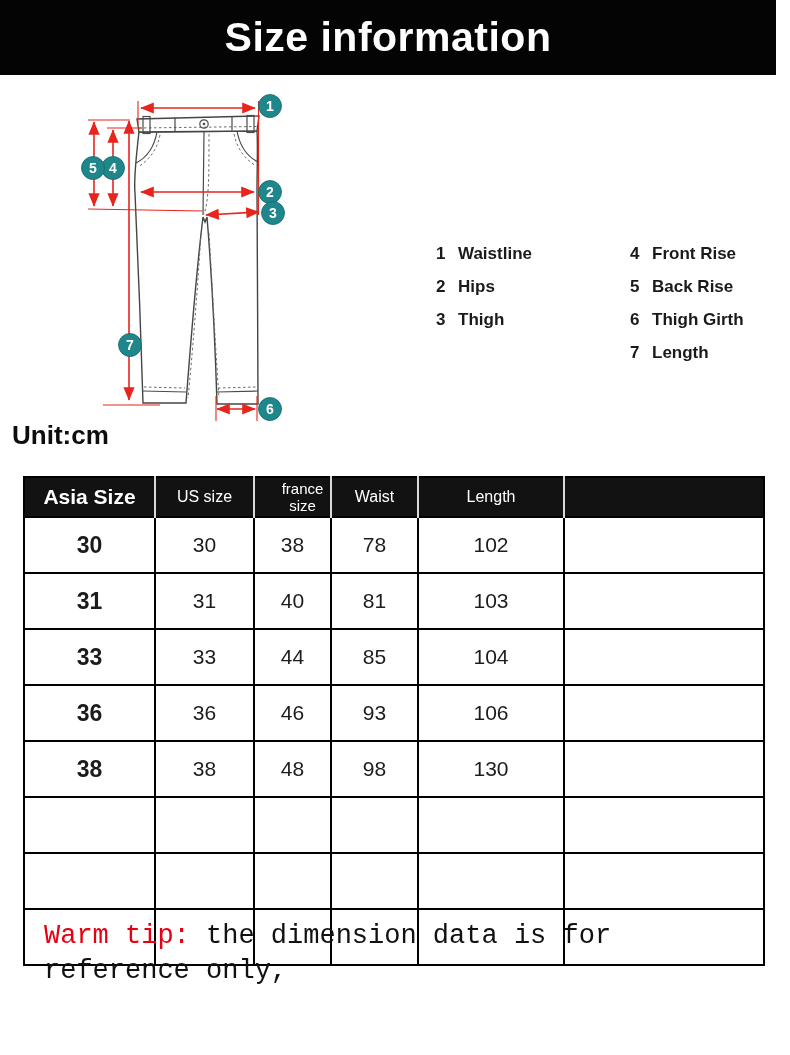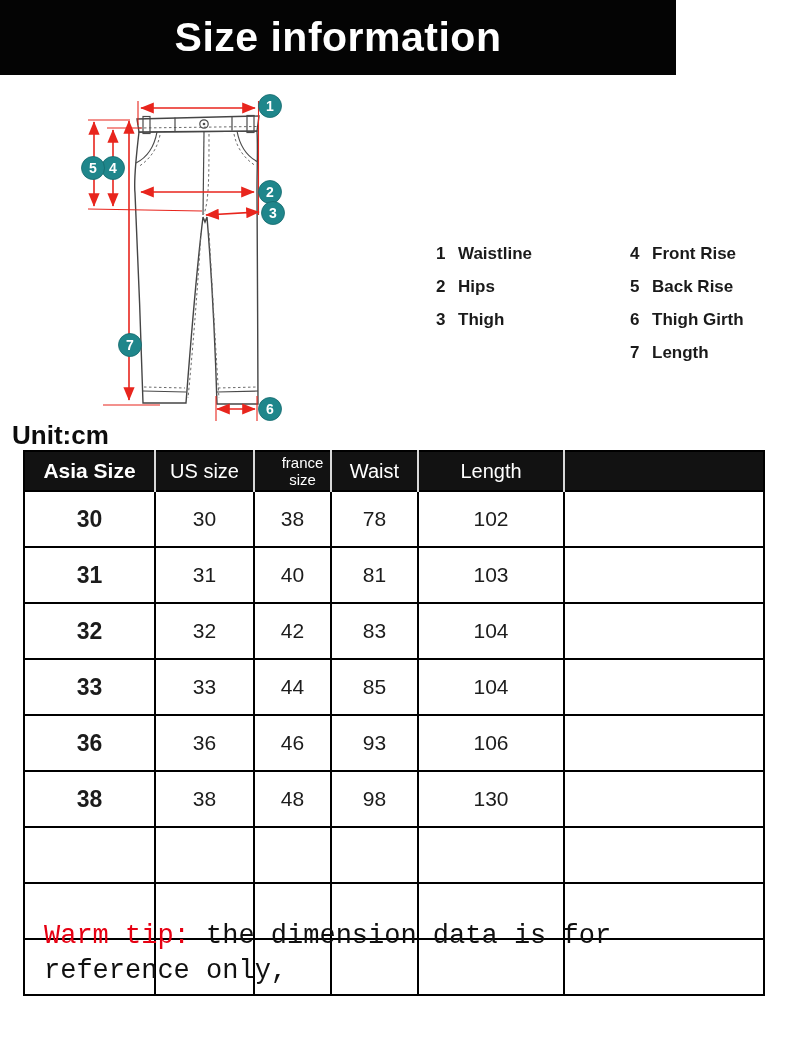--- a/index.html
+++ b/index.html
@@ -2,21 +2,21 @@
 <html><head>
 <meta charset="utf-8">
 <style>
   html,body{margin:0;padding:0;}
   body{
     width:790px;height:1055px;position:relative;background:#ffffff;
     font-family:"Liberation Sans",sans-serif;overflow:hidden;
   }
   
   .title-bar{
-    position:absolute;left:0;top:0;width:676px;height:75px;background:#040404;
+    position:absolute;left:0;top:0;width:776px;height:75px;background:#040404;
     display:flex;align-items:center;justify-content:center;
   }
   .title-bar h1{
     margin:0;color:#ffffff;font-size:41px;font-weight:bold;letter-spacing:0.5px;
   }
   
   .pants-svg{position:absolute;left:80px;top:88px;width:220px;height:345px;}
   .outline{fill:#ffffff;stroke:#454545;stroke-width:1.4;}
   .detail{fill:none;stroke:#4a4a4a;stroke-width:1.2;}
   .stitch{fill:none;stroke:#6b6b6b;stroke-width:1;stroke-dasharray:2.5 2.5;}
@@ -34,26 +34,26 @@
   .unit-label{position:absolute;left:12px;top:420px;font-size:26px;font-weight:bold;color:#0d0d0d;}
   
   .size-table{
     position:absolute;left:23px;top:450px;width:740px;
     border-collapse:collapse;table-layout:fixed;color:#1c1c1c;
   }
   .size-table th,.size-table td{padding:0;text-align:center;vertical-align:middle;}
   .size-table thead tr{height:40px;}
   .size-table tbody tr{height:56px;}
   .size-table th{
-    background:#121212;color:#ffffff;font-size:20px;font-weight:normal;border:0;
+    background:#121212;color:#ffffff;font-size:16px;font-weight:normal;border:0;
   }
   .size-table th:first-child{font-weight:bold;font-size:21px;}
   .size-table th.small{font-size:15px;padding-left:20px;}
   .size-table th + th{border-left:2px solid #d9d9d9;}
-  .size-table{border:2px solid #000;}
+  .size-table{border:2px solid #000;margin-top:26px;}
   .size-table td{border:2px solid #000;font-size:21px;}
   .size-table td:first-child{font-weight:bold;font-size:23px;}
   
   .warm-tip{
     position:absolute;left:44px;top:919px;width:706px;
     font-family:"Liberation Mono",monospace;font-size:27px;line-height:35px;color:#111;
   }
   .warm-tip p{margin:0;}
   .warm-tip .line2{text-align:center;}
   .tip-label{color:#e60012;}
@@ -209,28 +209,20 @@
       </tr>
       <tr>
         <td>31</td>
         <td>31</td>
         <td>40</td>
         <td>81</td>
         <td>103</td>
         <td>&nbsp;</td>
       </tr>
       <tr>
-        <td>32</td>
-        <td>32</td>
-        <td>42</td>
-        <td>83</td>
-        <td>104</td>
-        <td>&nbsp;</td>
-      </tr>
-      <tr>
         <td>33</td>
         <td>33</td>
         <td>44</td>
         <td>85</td>
         <td>104</td>
         <td>&nbsp;</td>
       </tr>
       <tr>
         <td>36</td>
         <td>36</td>

